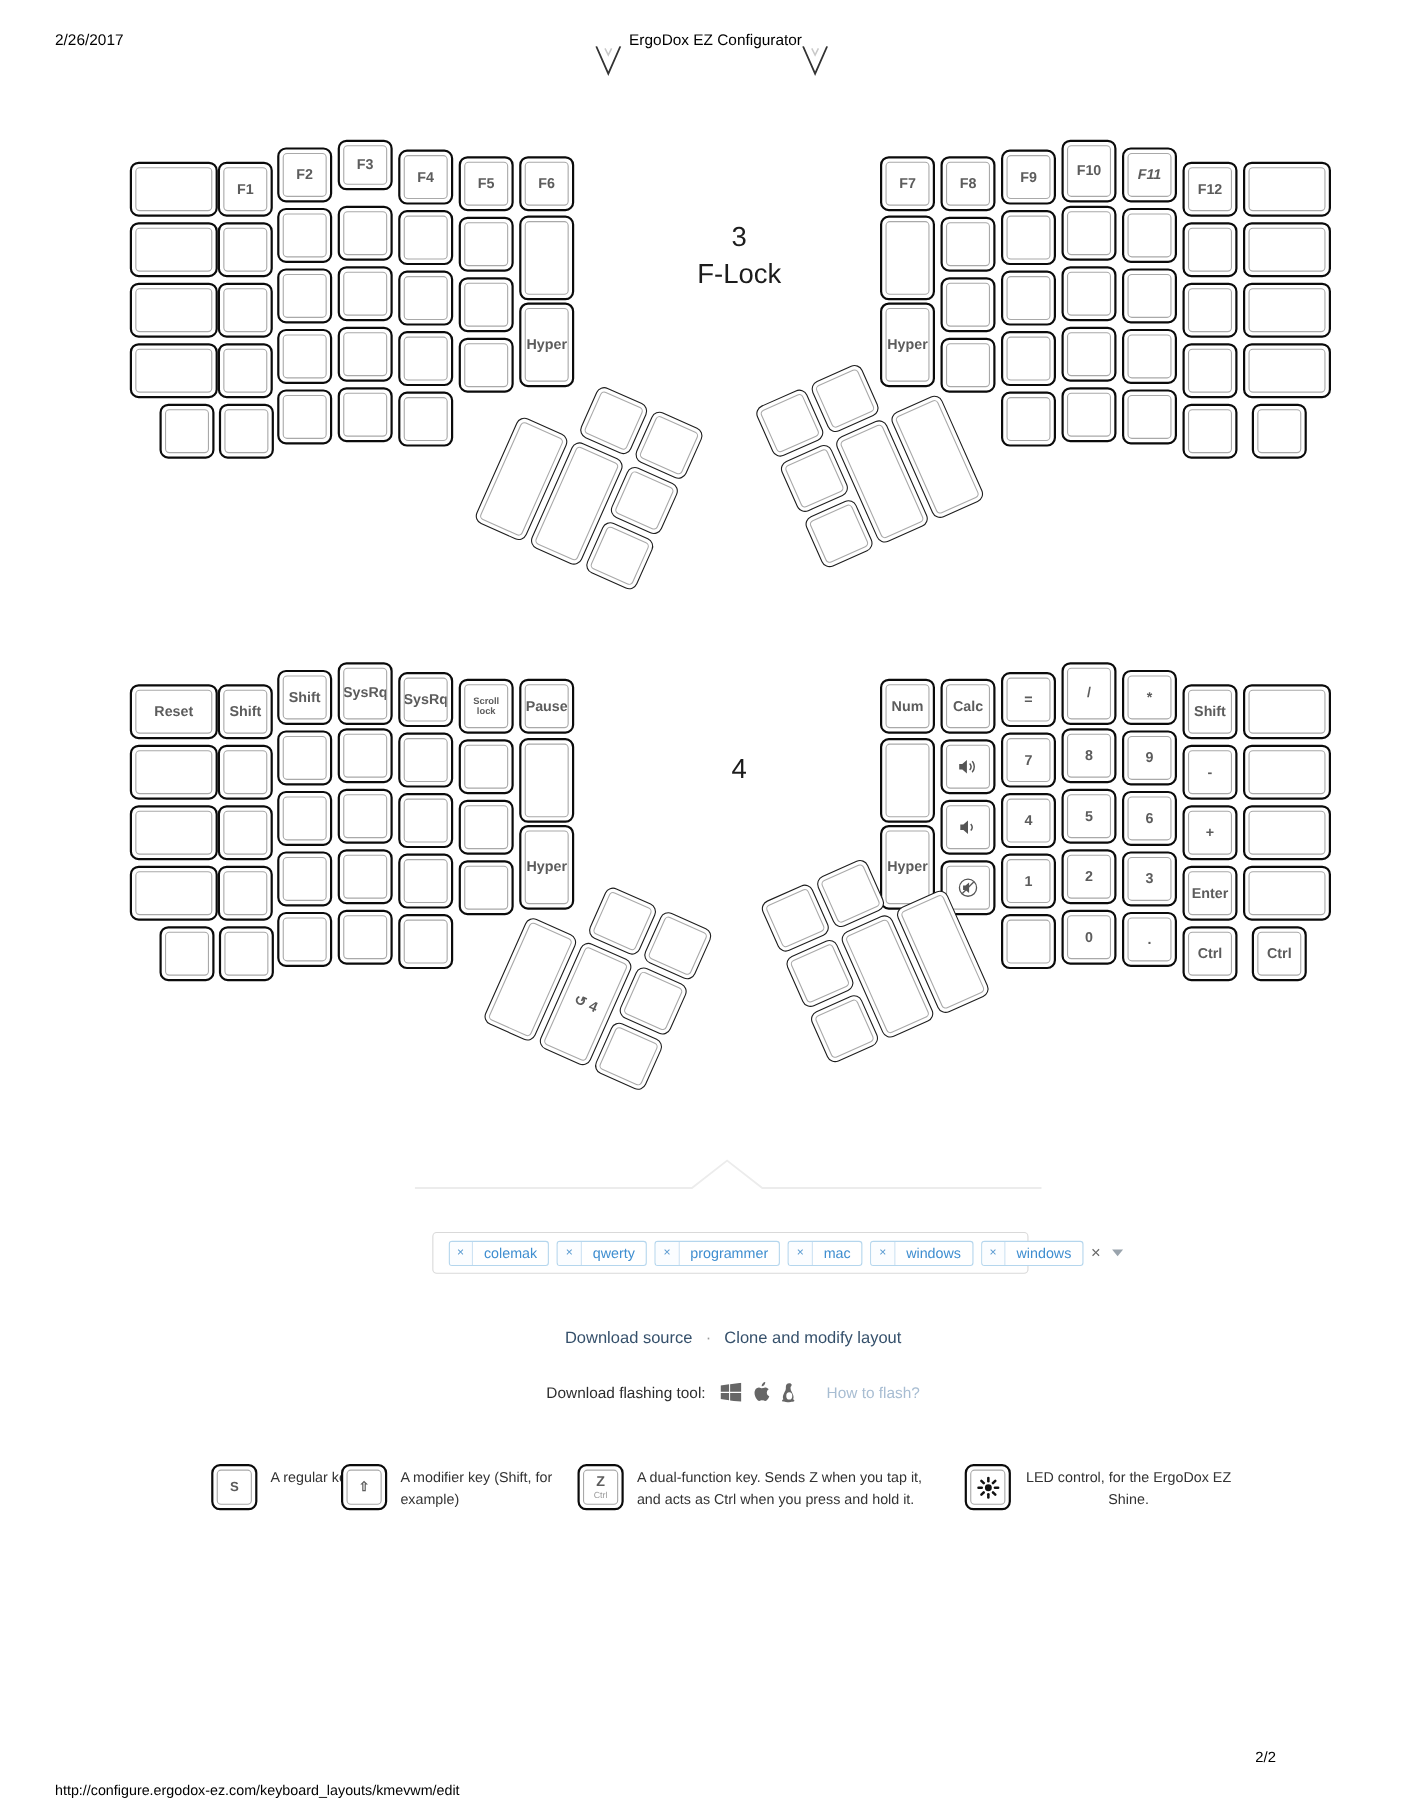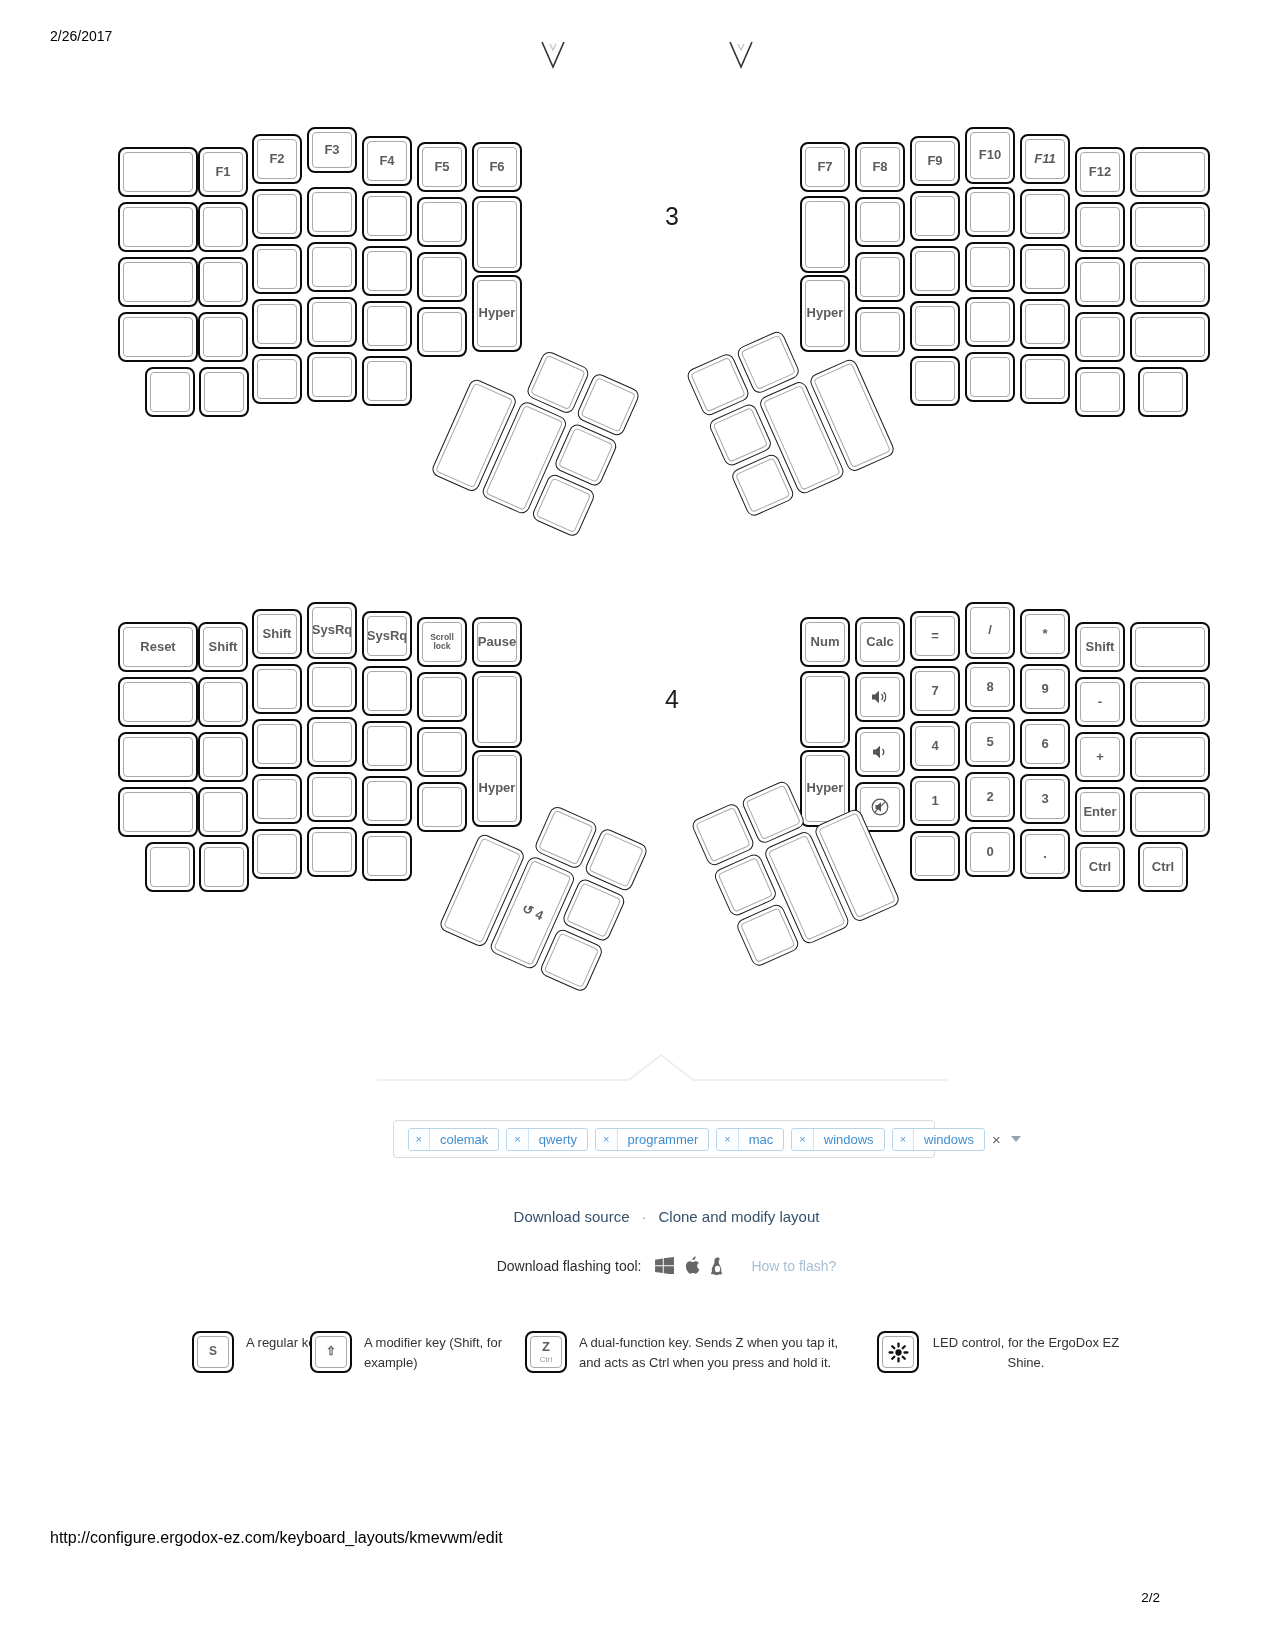--- a/index.html
+++ b/index.html
@@ -36,29 +36,30 @@
   .lnk{color:#35506b;font-size:15px;cursor:pointer;}
   .dot{color:#999;font-size:15px;margin:0 12px;}
   .flash-label{color:#2d2d2d;font-size:14px;margin-right:14px;}
   .flash-icons{display:flex;align-items:center;gap:10px;}
   .howto{color:#a8bdd2;font-size:14px;margin-left:26px;}
   .legend-item{position:absolute;display:flex;gap:12px;align-items:flex-start;}
   .legend-key{position:relative;width:42px;height:42px;flex:0 0 42px;}
   .legend-key .key{left:0;top:0;width:42px;height:42px;}
   .legend-text{font-size:13px;color:#333;line-height:1.55;padding-top:2px;}
   .divider{position:absolute;}
-  .ftr-url{position:absolute;left:50px;top:1529px;font-size:16px;}
+  .ftr-url{position:absolute;left:50px;top:1620px;font-size:13px;}
   .ftr-page{position:absolute;right:115px;top:1590px;font-size:13.5px;}
 </style>
 </head>
 <body>
 
 <div class="page">
 
   <div class="hdr-date">2/26/2017</div>
+  <div class="hdr-title">ErgoDox EZ Configurator</div>
 
   <div class="chev" style="left:540px;top:42px">
     <svg width="26" height="27" viewBox="0 0 26 27">
         <path d="M2 0 L13 25 L24 0" fill="#fff" stroke="#333" stroke-width="1.6"></path>
         <path d="M10 2 L13 8 L16 2" fill="none" stroke="#c9c9c9" stroke-width="1.4"></path>
       </svg>
   </div>
   <div class="chev" style="left:728px;top:42px">
     <svg width="26" height="27" viewBox="0 0 26 27">
         <path d="M2 0 L13 25 L24 0" fill="#fff" stroke="#333" stroke-width="1.6"></path>
@@ -298,20 +299,21 @@
         </div>
         <div class="key thin" style="left: 0px; top: 55px; width: 50px; height: 50px;">
           <div class="cap"></div>
         </div>
         <div class="key thin" style="left: 0px; top: 110px; width: 50px; height: 50px;">
           <div class="cap"></div>
         </div>
       </div>
       <div class="layer-label" style="left: 512px; top: 200px;">
         <div class="num">3</div>
+        <div class="nm">F-Lock</div>
       </div>
       <div style="position: absolute; left: 118px; top: 602px;">
         <div class="key" style="left: 0px; top: 20px; width: 80px; height: 50px;">
           <div class="cap">Reset</div>
         </div>
         <div class="key" style="left: 0px; top: 75px; width: 80px; height: 50px;">
           <div class="cap"></div>
         </div>
         <div class="key" style="left: 0px; top: 130px; width: 80px; height: 50px;">
           <div class="cap"></div>

